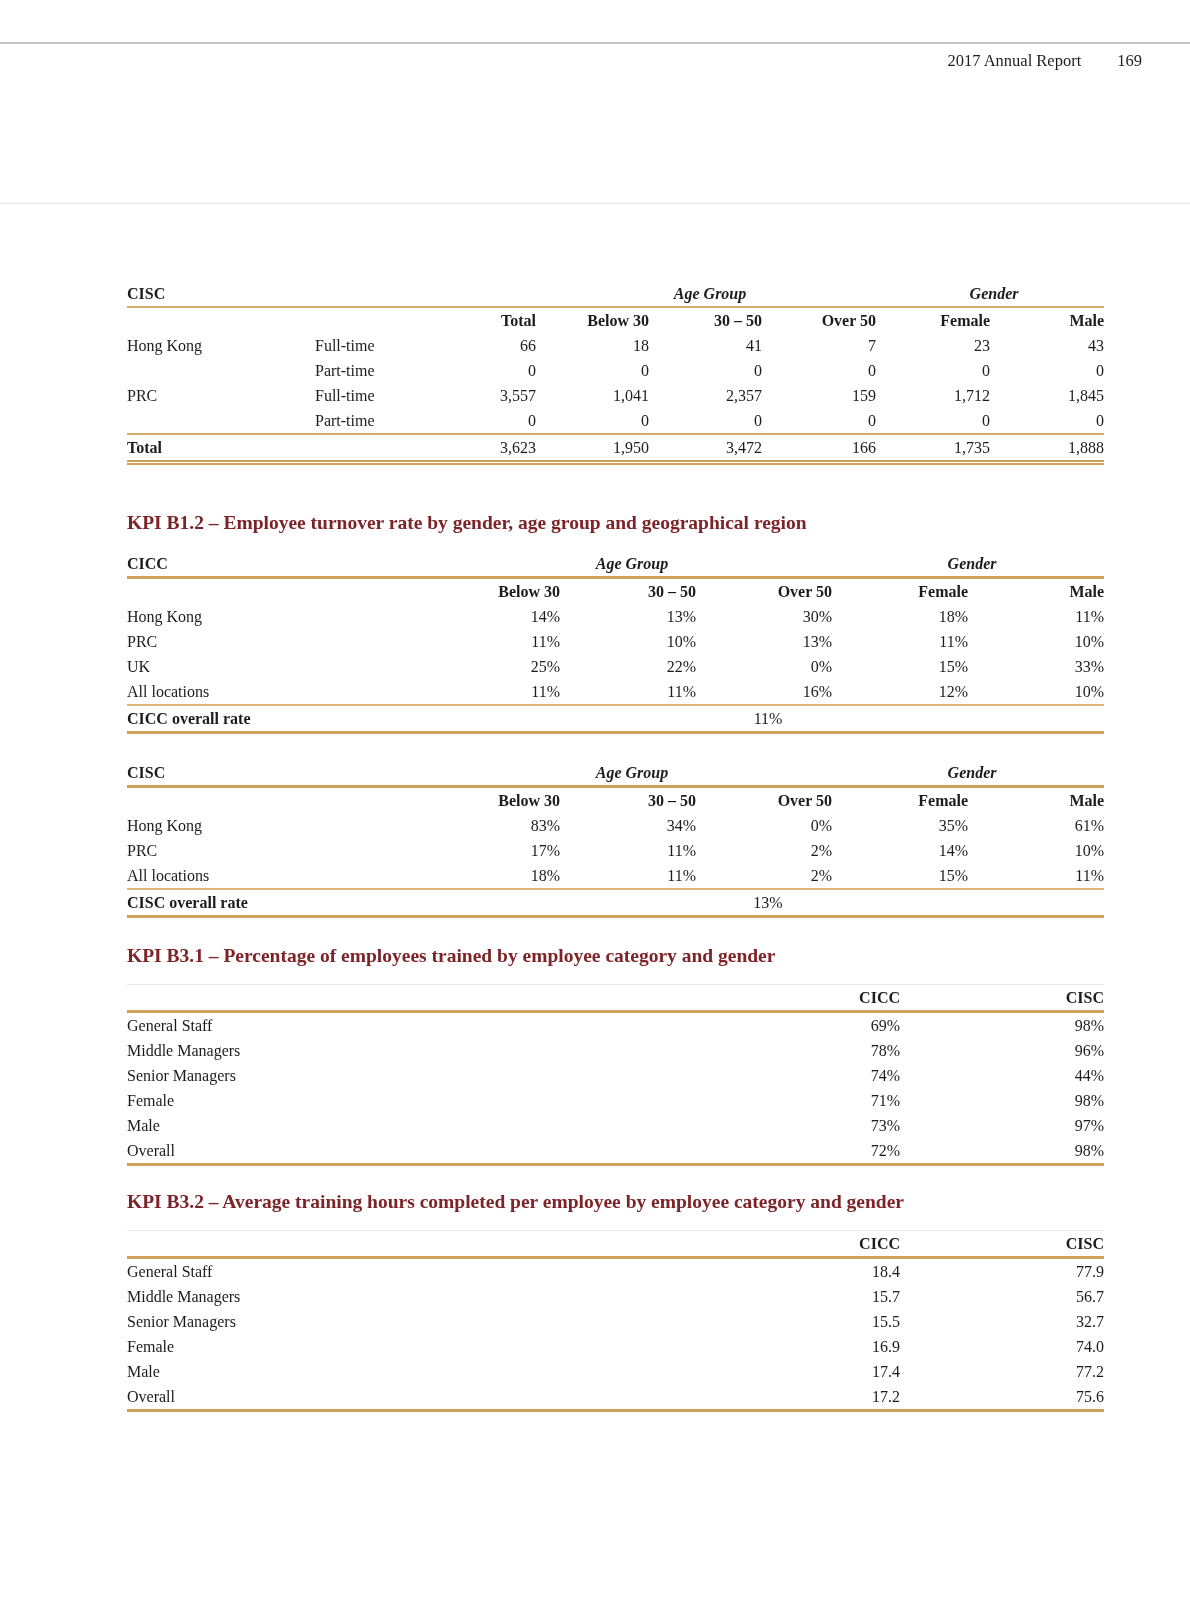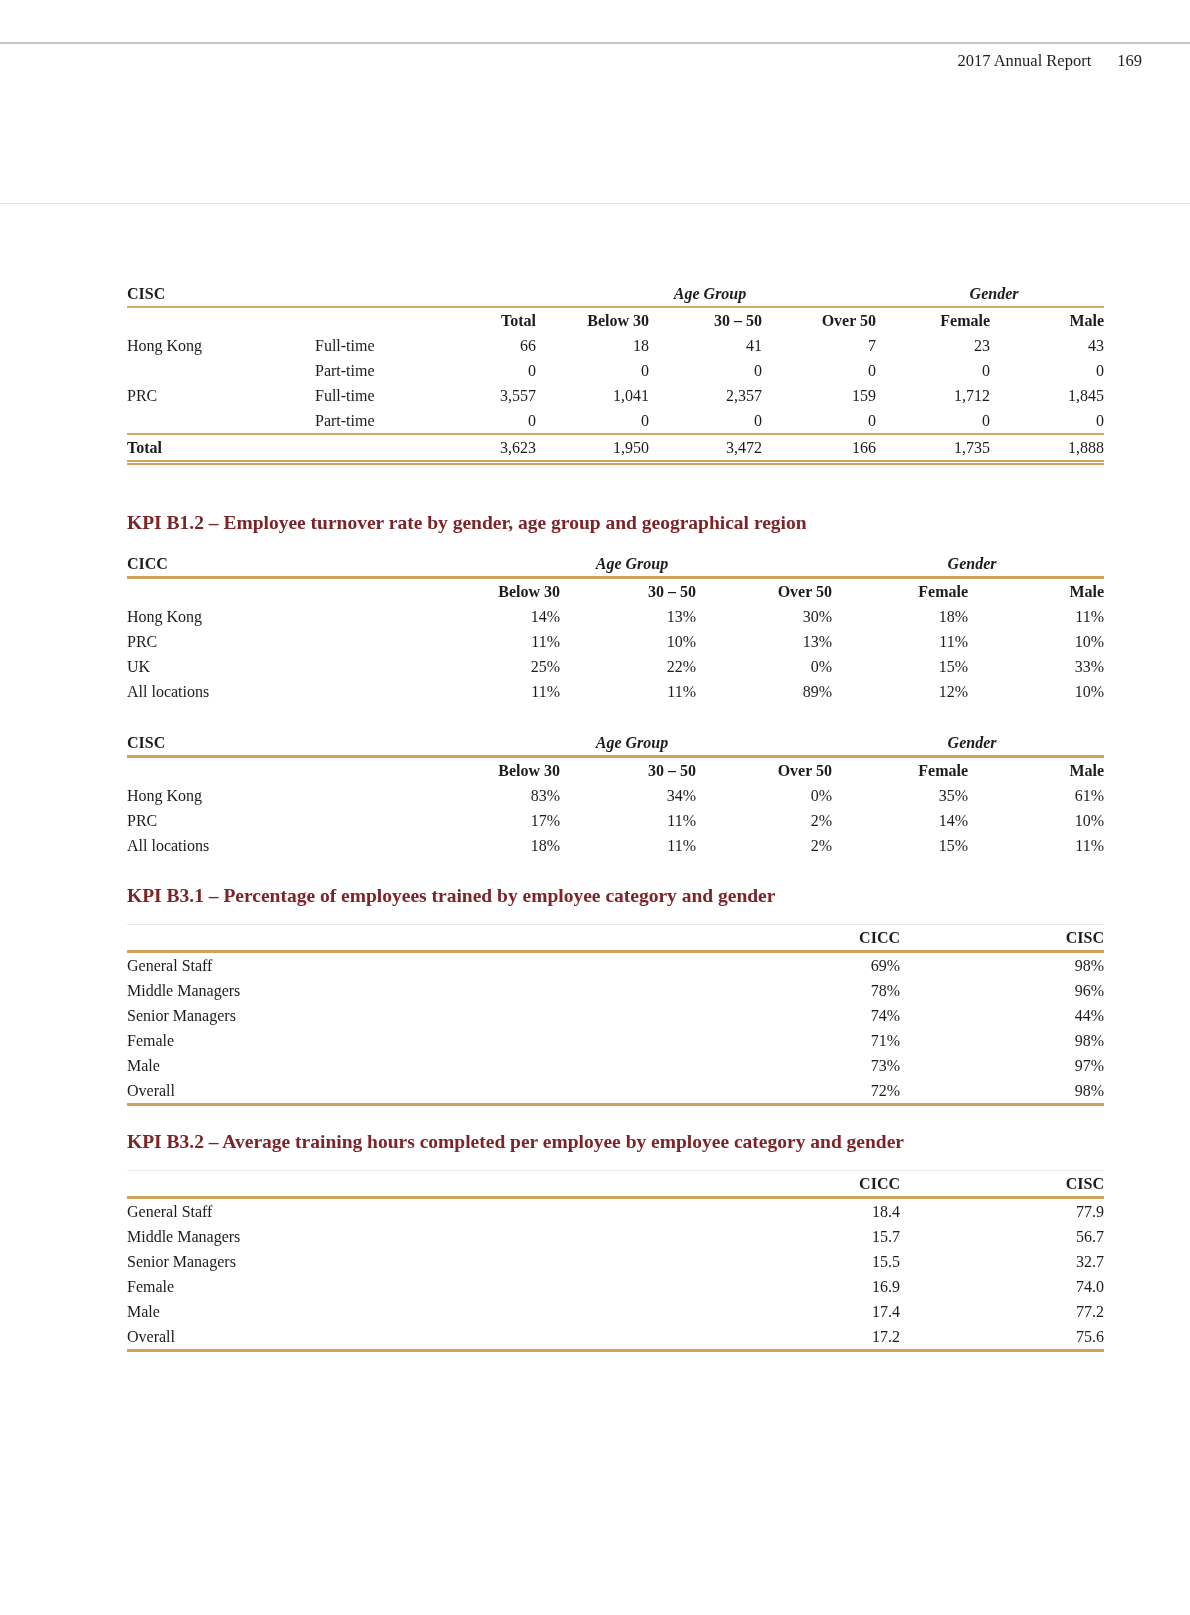--- a/index.html
+++ b/index.html
@@ -4,21 +4,21 @@
 <style>
   html,body { margin:0; padding:0; }
   body {
     width:1190px; height:1615px; background:#ffffff; position:relative;
     font-family:"Liberation Serif","DejaVu Serif",serif; color:#1c1c1c;
     overflow:hidden;
   }
   .topline1 { position:absolute; top:42px; left:0; width:1190px; height:2px; background:#c6c6c6; }
   .topline2 { position:absolute; top:203px; left:0; width:1190px; height:1px; background:#e4e4e4; }
   .pagehead { position:absolute; top:51px; right:48px; font-size:16.5px; color:#1e1e1e; }
-  .pagehead .num { margin-left:26px; }
+  .pagehead .num { margin-left:36px; }
 
   .content { position:absolute; top:281px; left:127px; width:977px; }
 
   table { border-collapse:collapse; table-layout:fixed; width:977px; font-size:16px; }
   td { padding:3.5px 0 3.5px 8px; text-align:right; vertical-align:bottom;
        white-space:nowrap; line-height:18px; font-weight:normal; }
   td.l { text-align:left; padding-left:0; }
   td.c { text-align:center; }
   .b { font-weight:bold; }
   .grp { text-align:center; font-weight:bold;font-style:italic; }
@@ -174,23 +174,27 @@
         <td>25%</td>
         <td>22%</td>
         <td>0%</td>
         <td>15%</td>
         <td>33%</td>
       </tr>
       <tr>
         <td class="l">All locations</td>
         <td>11%</td>
         <td>11%</td>
-        <td>89%</td>
+        <td>16%</td>
         <td>12%</td>
         <td>10%</td>
+      </tr>
+      <tr class="overall-row">
+        <td class="l b">CICC overall rate</td>
+        <td class="c" colspan="5">11%</td>
       </tr>
     </tbody>
   </table>
 
   <table id="t-cisc-turnover">
     <colgroup>
       <col style="width:297px">
       <col style="width:136px">
         <col style="width:136px">
         <col style="width:136px">
@@ -228,20 +232,24 @@
         <td>10%</td>
       </tr>
       <tr>
         <td class="l">All locations</td>
         <td>18%</td>
         <td>11%</td>
         <td>2%</td>
         <td>15%</td>
         <td>11%</td>
       </tr>
+      <tr class="overall-row">
+        <td class="l b">CISC overall rate</td>
+        <td class="c" colspan="5">13%</td>
+      </tr>
     </tbody>
   </table>
 
   <h2 class="kpi-heading" id="h-b31">KPI B3.1 – Percentage of employees trained by employee category and gender</h2>
 
   <table class="tbl-gap" id="t-b31">
     <colgroup>
       <col style="width:560px">
         <col style="width:213px">
         <col style="width:204px">

